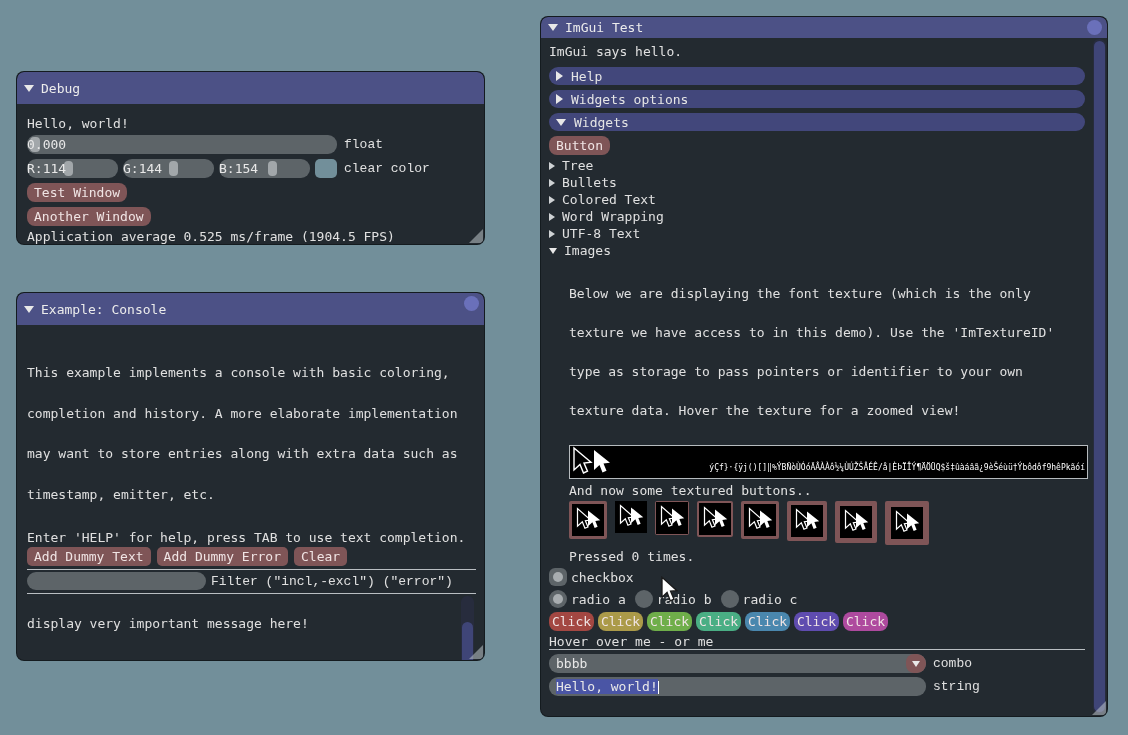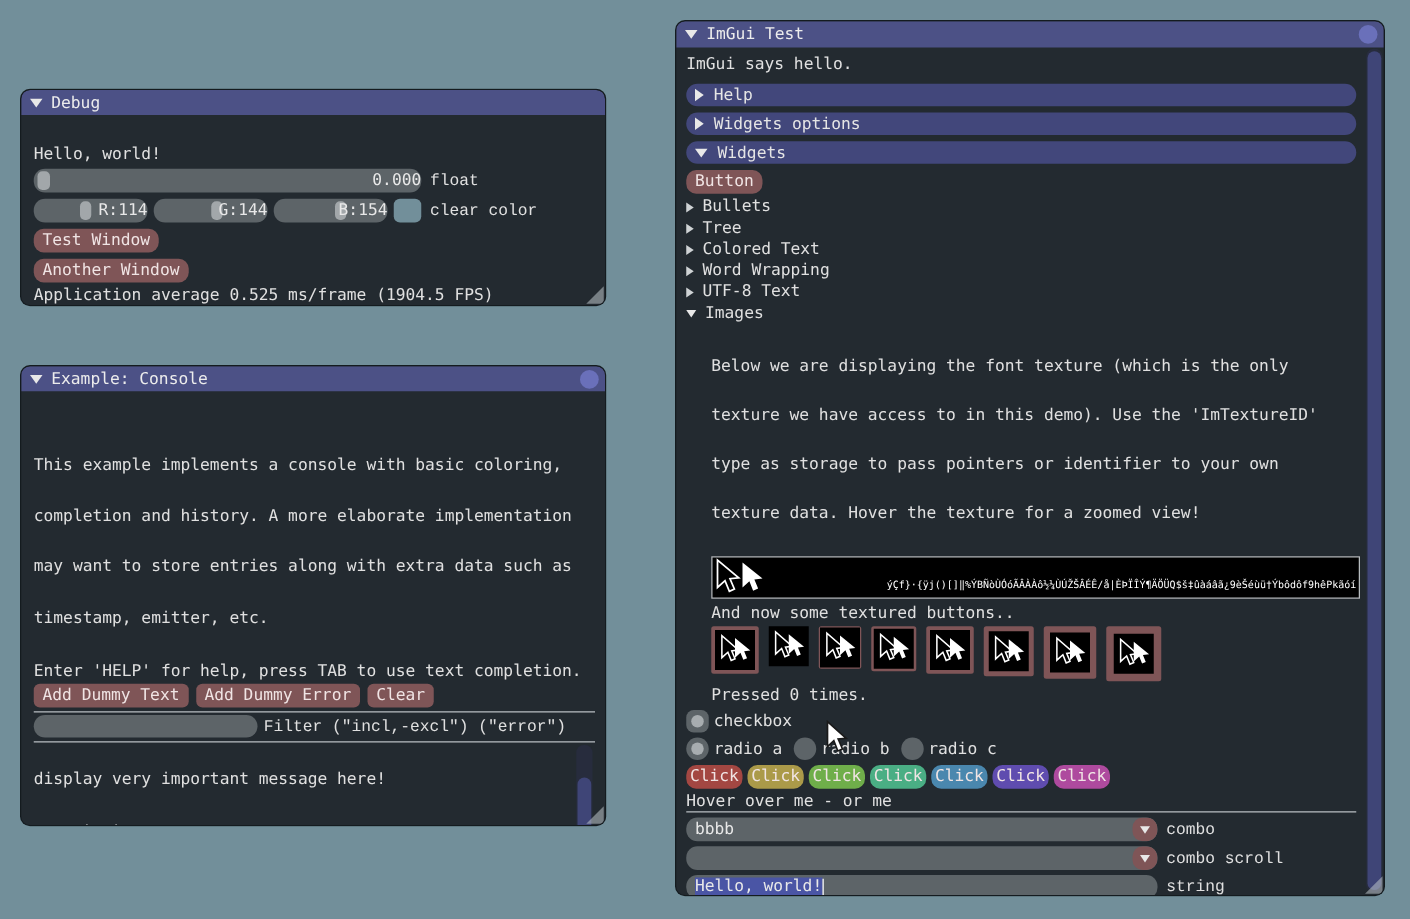--- a/index.html
+++ b/index.html
@@ -6,36 +6,36 @@
   body{
     width:1128px;height:735px;position:relative;overflow:hidden;
     background:#728f9a;
     font-family:"DejaVu Sans Mono",monospace;font-size:13px;color:#e0e0e0;
   }
   .win{
     position:absolute;background:#232a30;border:1px solid rgba(10,14,18,.55);
     border-radius:8px;box-sizing:border-box;overflow:hidden;
   }
   .titlebar{
-    position:absolute;top:0;left:0;right:0;height:20px;background:#4c5186;
+    position:absolute;top:0;left:0;right:0;height:32px;background:#4c5186;
     border-radius:7px 7px 0 0;display:flex;align-items:center;gap:7px;
     padding-left:7px;color:#ececec;box-sizing:border-box;
   }
   .tri-down{width:0;height:0;border-left:5px solid transparent;border-right:5px solid transparent;border-top:7px solid #e8e8e8;}
   .tri-right{width:0;height:0;border-top:5px solid transparent;border-bottom:5px solid transparent;border-left:7px solid #e8e8e8;}
   .tri-right.small{border-top-width:4px;border-bottom-width:4px;border-left-width:6px;border-left-color:#cfd3d5;}
   .closebtn{position:absolute;right:5px;top:2.5px;width:15px;height:15px;border-radius:50%;background:#6a70ba;}
   .content{position:absolute;left:0;right:0;top:0;bottom:0;box-sizing:border-box;}
   .txt{line-height:13px;white-space:pre;}
   .frame{
     background:#5d6468;border-radius:9px;height:19px;display:flex;align-items:center;
     color:#e8e8e8;box-sizing:border-box;position:relative;overflow:hidden;
   }
   .frame .val{padding-left:7px;z-index:2;}
-  .frame.center{justify-content:flex-end;}
+  .frame.center{justify-content:flex-start;}
   .grab{position:absolute;top:2px;bottom:2px;background:#a2a7aa;border-radius:4px;z-index:1;}
   .btn{
     background:#7f5557;border-radius:8px;height:19px;display:inline-flex;align-items:center;
     justify-content:center;color:#f0e4e4;padding:0 7px;box-sizing:border-box;white-space:pre;
   }
   .header{
     height:18px;background:#42477b;border-radius:9px;display:flex;align-items:center;
     gap:8px;padding-left:7px;color:#e5e5e5;box-sizing:border-box;margin-bottom:5px;
   }
   .treerow{height:13px;display:flex;align-items:center;gap:7px;margin-bottom:4px;}
@@ -177,25 +177,25 @@
     </div>
     <div class="header">
       <span class="tri-down"></span>
       <span>Widgets</span>
     </div>
 
     <div style="margin:4px 0;"><span class="btn">Button</span></div>
 
     <div class="treerow">
       <span class="tri-right small"></span>
+      <span>Tree</span>
+    </div>
+    <div class="treerow">
+      <span class="tri-right small"></span>
       <span>Bullets</span>
-    </div>
-    <div class="treerow">
-      <span class="tri-right small"></span>
-      <span>Tree</span>
     </div>
     <div class="treerow">
       <span class="tri-right small"></span>
       <span>Colored Text</span>
     </div>
     <div class="treerow">
       <span class="tri-right small"></span>
       <span>Word Wrapping</span>
     </div>
     <div class="treerow">
@@ -327,29 +327,20 @@
     <div class="row">
       <div class="frame" style="width:377px;">
         <span class="val">bbbb</span>
         <span class="combo-arrow">
             <span class="tri-down" style="border-left-width:4px;border-right-width:4px;border-top-width:6px;"></span>
           </span>
       </div>
       <span class="rowlabel">combo</span>
     </div>
 
-    <div class="row">
-      <div class="frame" style="width:377px;">
-        <span class="val"></span>
-        <span class="combo-arrow">
-            <span class="tri-down" style="border-left-width:4px;border-right-width:4px;border-top-width:6px;"></span>
-          </span>
-      </div>
-      <span class="rowlabel">combo scroll</span>
-    </div>
 
     <div class="row">
       <div class="frame" style="width:377px;">
         <span class="val"><span class="sel">Hello, world!</span><span class="caret"></span></span>
       </div>
       <span class="rowlabel">string</span>
     </div>
 
   </div>
 

